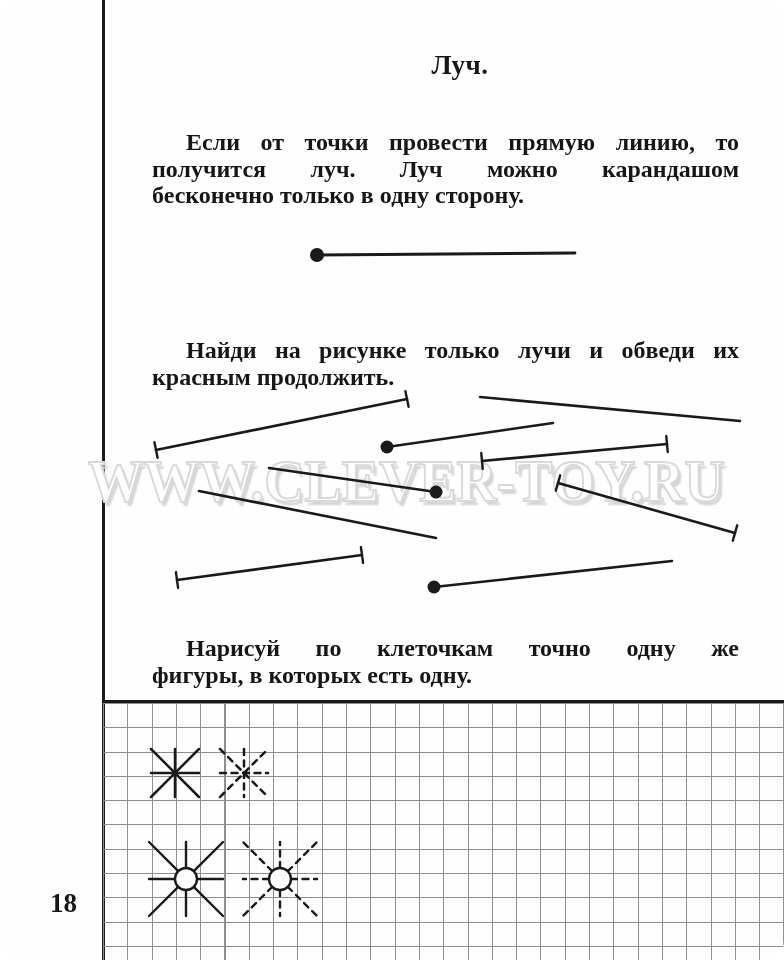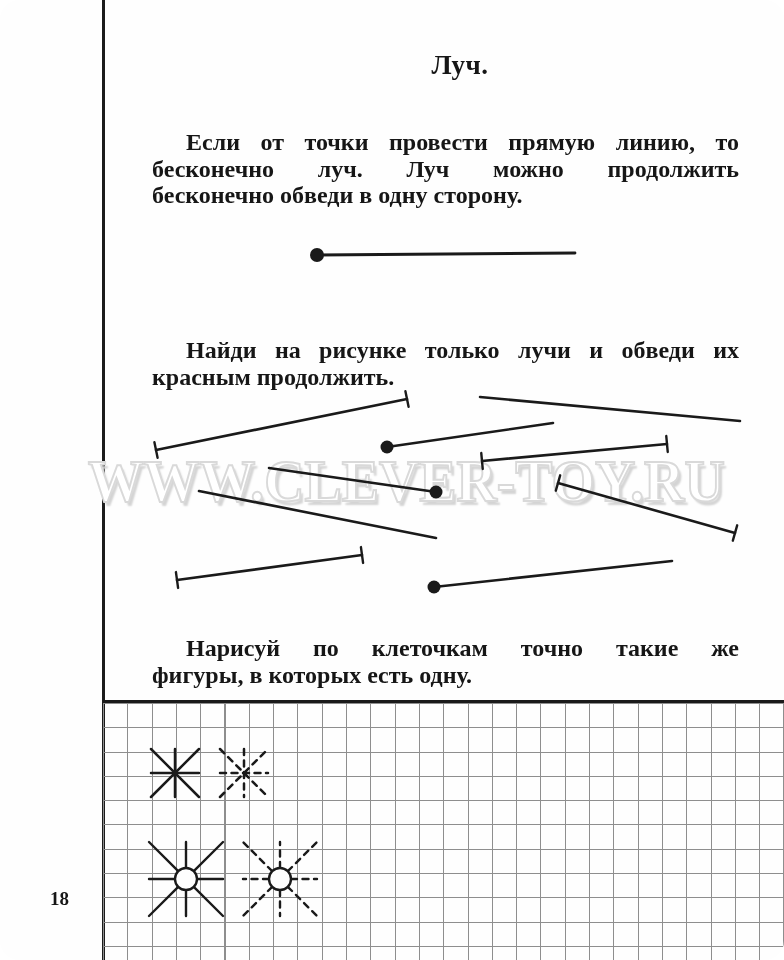--- a/index.html
+++ b/index.html
@@ -24,47 +24,47 @@
     color:#ffffff;-webkit-text-stroke:2px #d9d9d9;
     text-shadow:3px 4px 2px #d4d4d4;
   }
   .grid-paper{
     position:absolute;left:103px;top:700px;width:681px;height:260px;z-index:0;
     border-top:3px solid #1a1a1a;box-sizing:border-box;
     background-image:
       repeating-linear-gradient(to right,#8e8e8e 0 1px,transparent 1px 24.3px),
       repeating-linear-gradient(to bottom,#8e8e8e 0 1px,transparent 1px 24.3px);
   }
-  .page-number{position:absolute;left:50px;top:888px;font-size:19px;font-weight:600;}
+  .page-number{position:absolute;left:50px;top:888px;font-size:27px;font-weight:600;}
   .lineart{position:absolute;left:0;top:0;z-index:3;pointer-events:none;}
 </style>
 </head>
 <body>
 
 <div class="page">
 
   <div class="margin-line"></div>
 
   <div class="title">Луч.</div>
 
   <div class="para p1">
     <div class="tline first">Если от точки провести прямую линию, то</div>
-    <div class="tline">бесконечно луч. Луч можно продолжить</div>
-    <div class="tline last">бесконечно обведи в одну сторону.</div>
+    <div class="tline">получится луч. Луч можно карандашом</div>
+    <div class="tline last">бесконечно только в одну сторону.</div>
   </div>
 
   <div class="para p2">
     <div class="tline first">Найди на рисунке только лучи и обведи их</div>
     <div class="tline last">красным продолжить.</div>
   </div>
 
   <div class="watermark">WWW.CLEVER-TOY.RU</div>
 
   <div class="para p3">
-    <div class="tline first">Нарисуй по клеточкам точно такие же</div>
+    <div class="tline first">Нарисуй по клеточкам точно одну же</div>
     <div class="tline last">фигуры, в которых есть одну.</div>
   </div>
 
   <div class="grid-paper"></div>
 
   <div class="page-number">18</div>
 
   <svg id="lineart" class="lineart" width="784" height="960" viewBox="0 0 784 960">
       <line x1="317" y1="255" x2="575" y2="253" stroke="#1a1a1a" stroke-width="2.8" stroke-linecap="round"></line>
       <circle cx="317" cy="255" r="7" fill="#1a1a1a"></circle>

